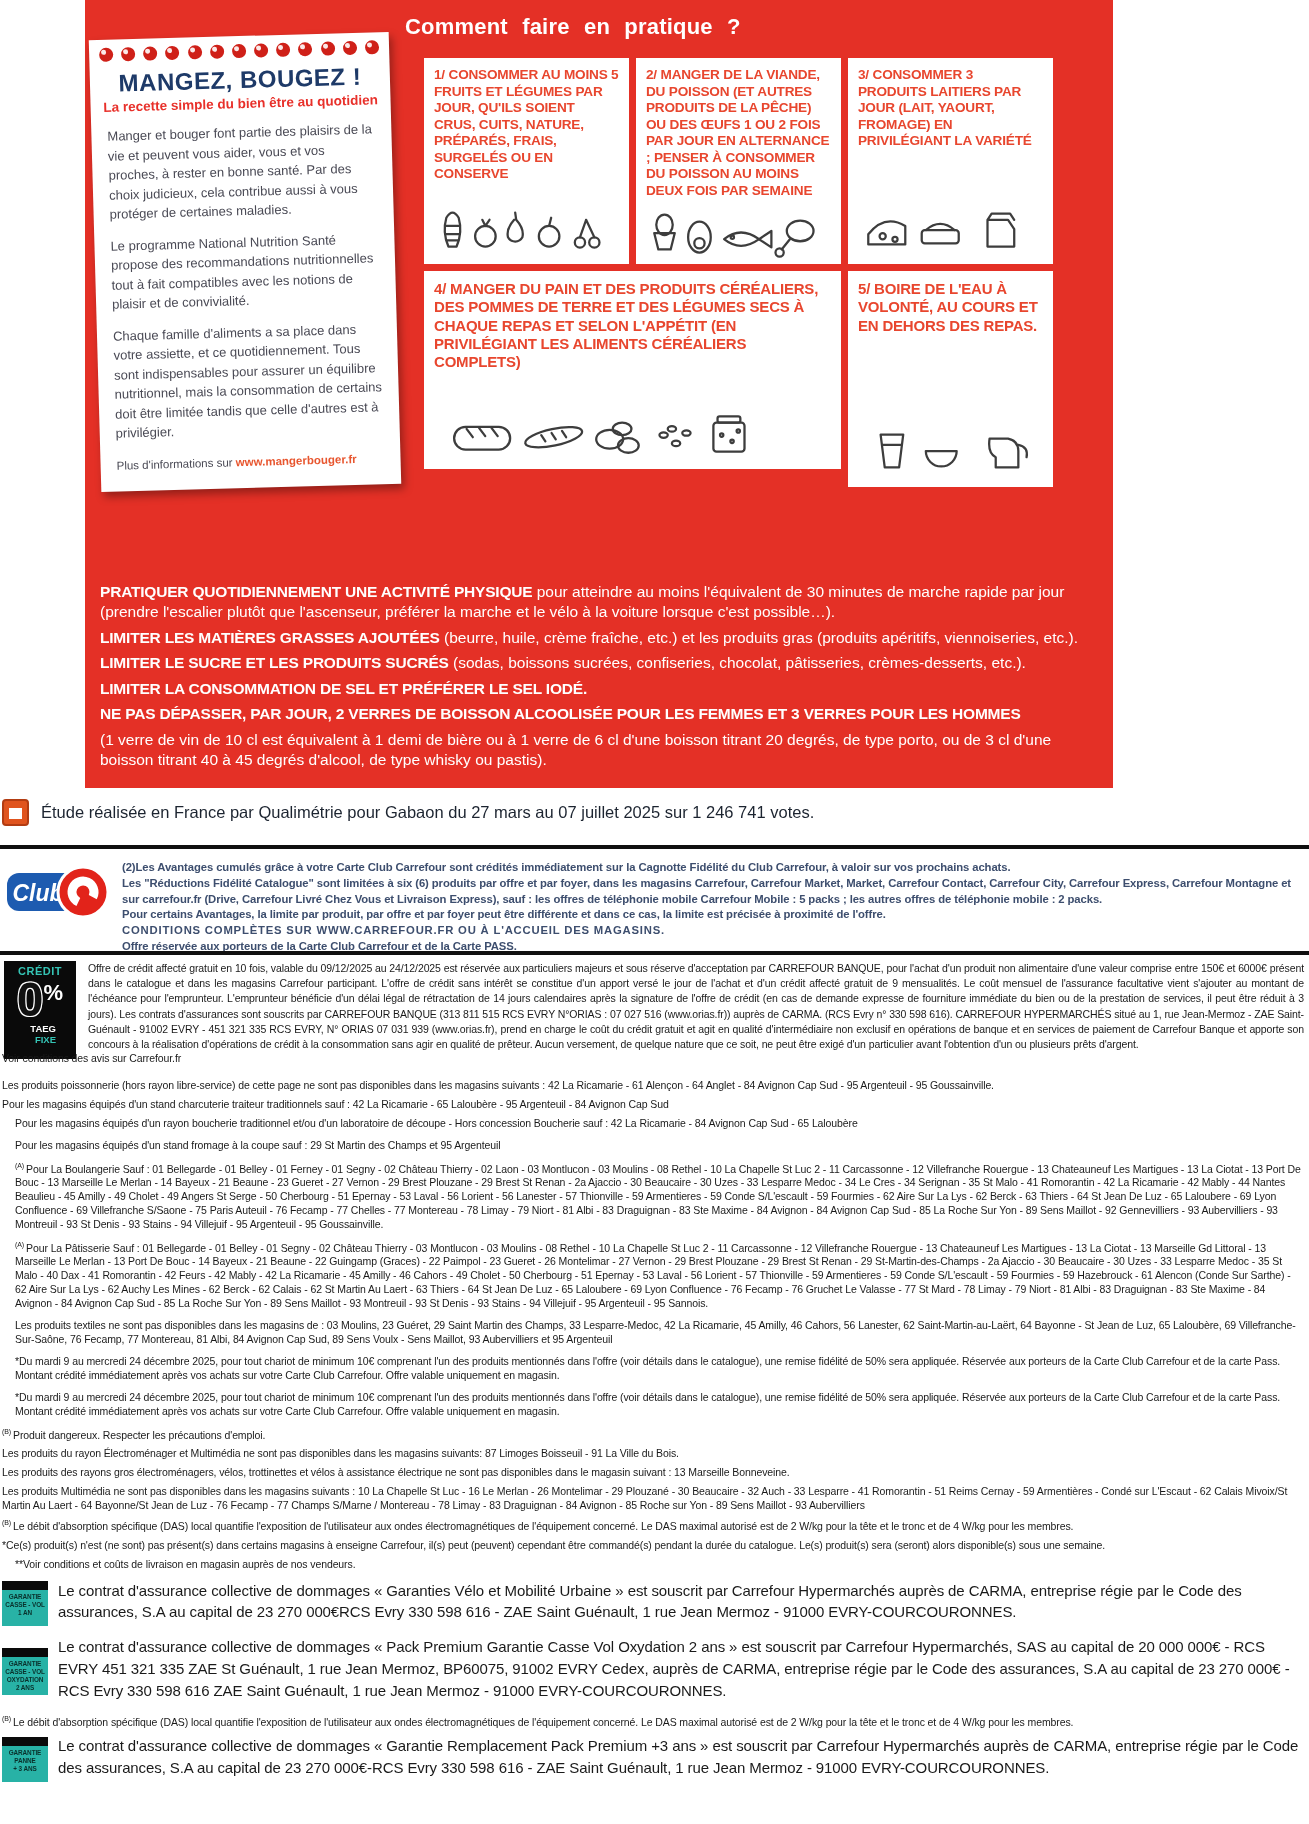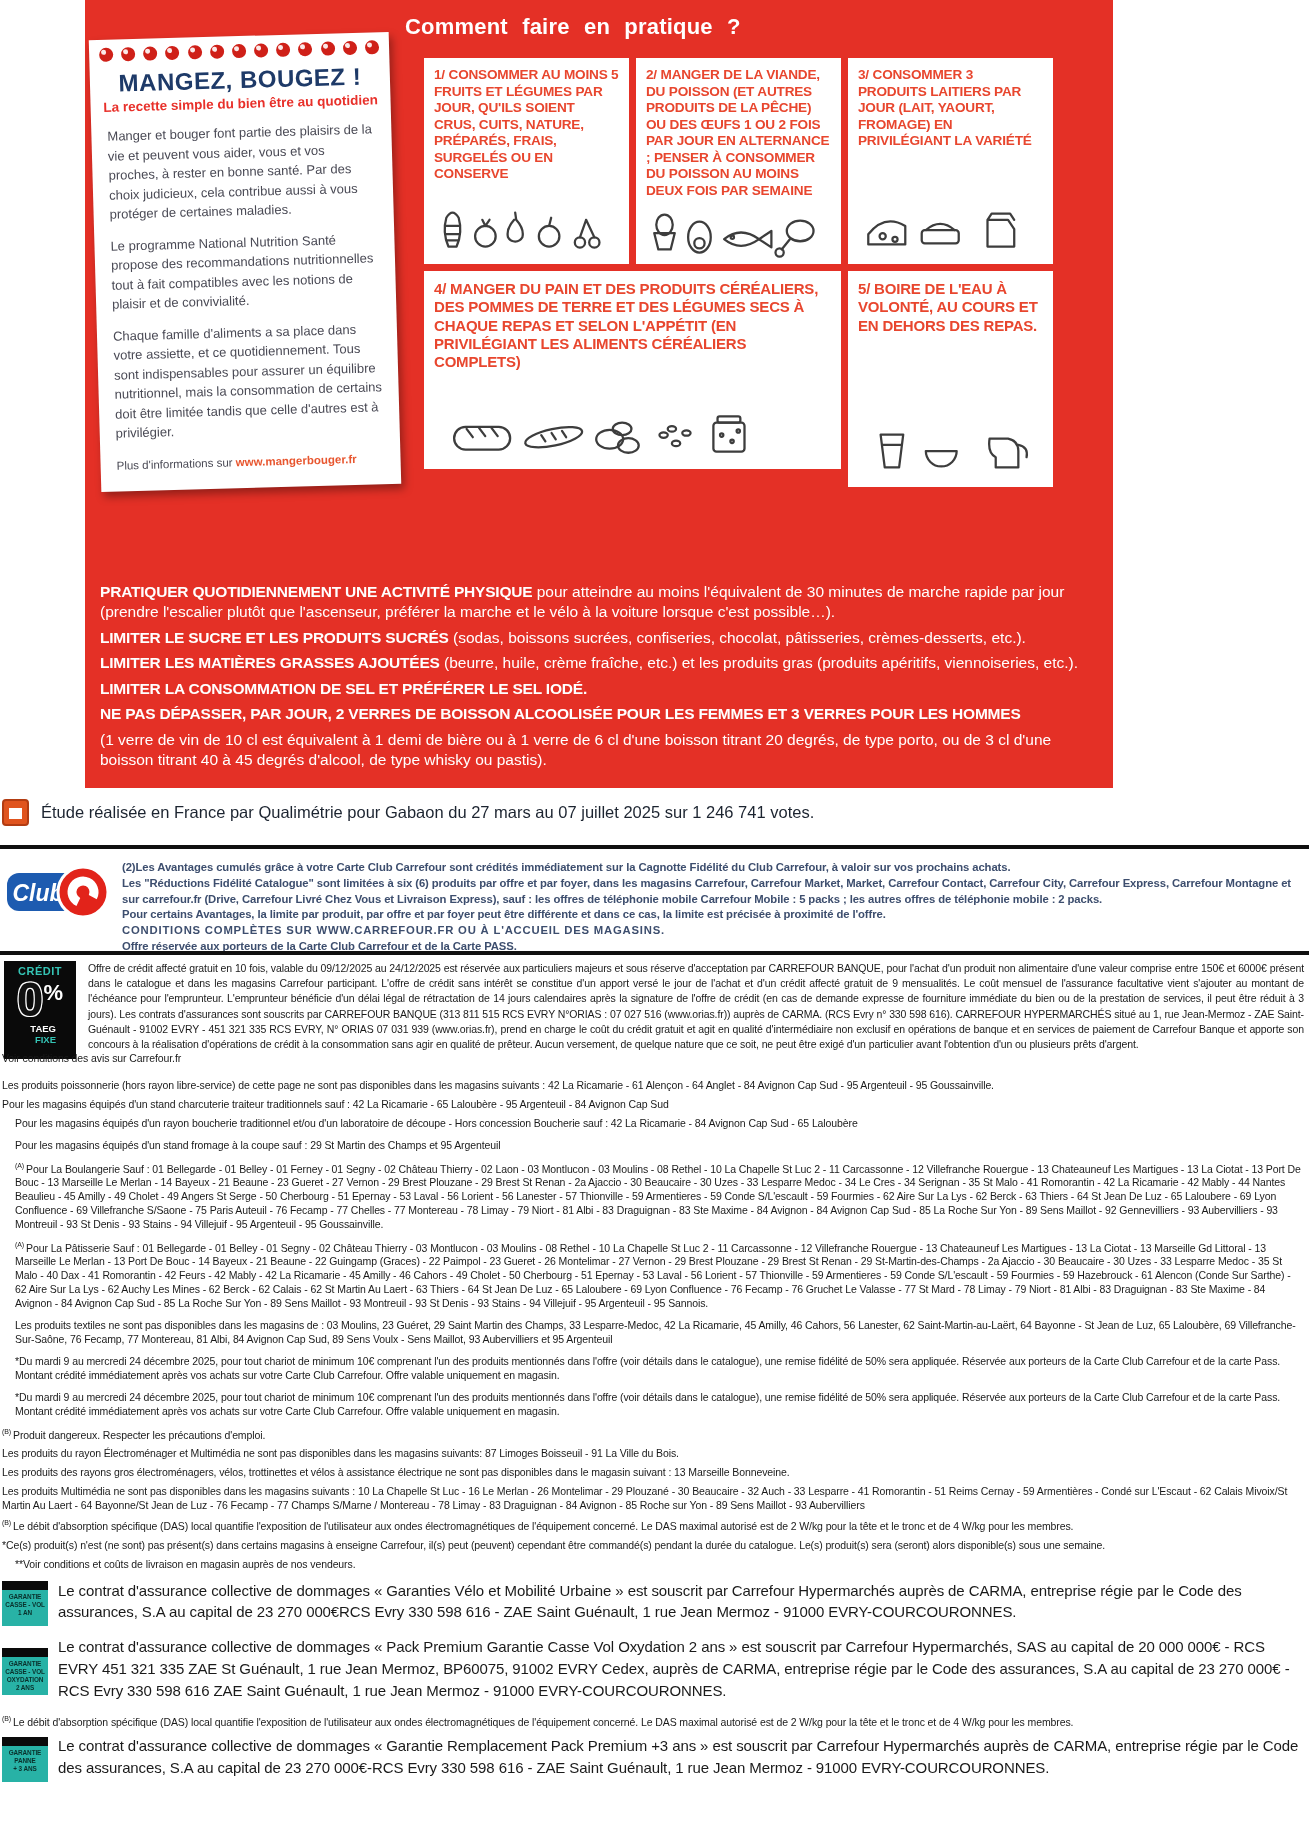--- a/index.html
+++ b/index.html
@@ -217,22 +217,22 @@
               <path d="M128 16 h18 q10 2 10 12 v16 h-22 v-10 q-8 -4 -6 -18 z"></path>
               <path d="M156 22 q10 2 8 12"></path>
             </svg>
           </div>
         </div>
       </div>
     </div>
 
     <div class="guides">
       <p class="guide"><b>PRATIQUER QUOTIDIENNEMENT UNE ACTIVITÉ PHYSIQUE</b> <span>pour atteindre au moins l'équivalent de 30 minutes de marche rapide par jour (prendre l'escalier plutôt que l'ascenseur, préférer la marche et le vélo à la voiture lorsque c'est possible…).</span></p>
+      <p class="guide"><b>LIMITER LES MATIÈRES GRASSES AJOUTÉES</b> <span>(beurre, huile, crème fraîche, etc.) et les produits gras (produits apéritifs, viennoiseries, etc.).</span></p>
       <p class="guide"><b>LIMITER LE SUCRE ET LES PRODUITS SUCRÉS</b> <span>(sodas, boissons sucrées, confiseries, chocolat, pâtisseries, crèmes-desserts, etc.).</span></p>
-      <p class="guide"><b>LIMITER LES MATIÈRES GRASSES AJOUTÉES</b> <span>(beurre, huile, crème fraîche, etc.) et les produits gras (produits apéritifs, viennoiseries, etc.).</span></p>
       <p class="guide"><b>LIMITER LA CONSOMMATION DE SEL ET PRÉFÉRER LE SEL IODÉ.</b> <span></span></p>
       <p class="guide"><b>NE PAS DÉPASSER, PAR JOUR, 2 VERRES DE BOISSON ALCOOLISÉE POUR LES FEMMES ET 3 VERRES POUR LES HOMMES</b> <span></span></p>
       <p class="guide"><b></b> <span>(1 verre de vin de 10 cl est équivalent à 1 demi de bière ou à 1 verre de 6 cl d'une boisson titrant 20 degrés, de type porto, ou de 3 cl d'une boisson titrant 40 à 45 degrés d'alcool, de type whisky ou pastis).</span></p>
     </div>
   </section>
 
   <div class="survey">
     <span class="survey-icon"></span>
     <p>Étude réalisée en France par Qualimétrie pour Gabaon du 27 mars au 07 juillet 2025 sur 1 246 741 votes.</p>
   </div>

